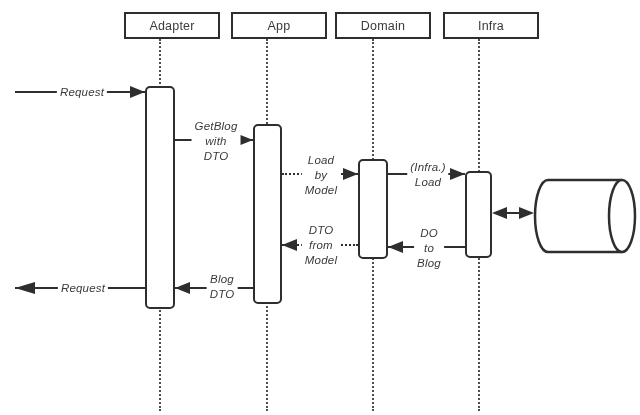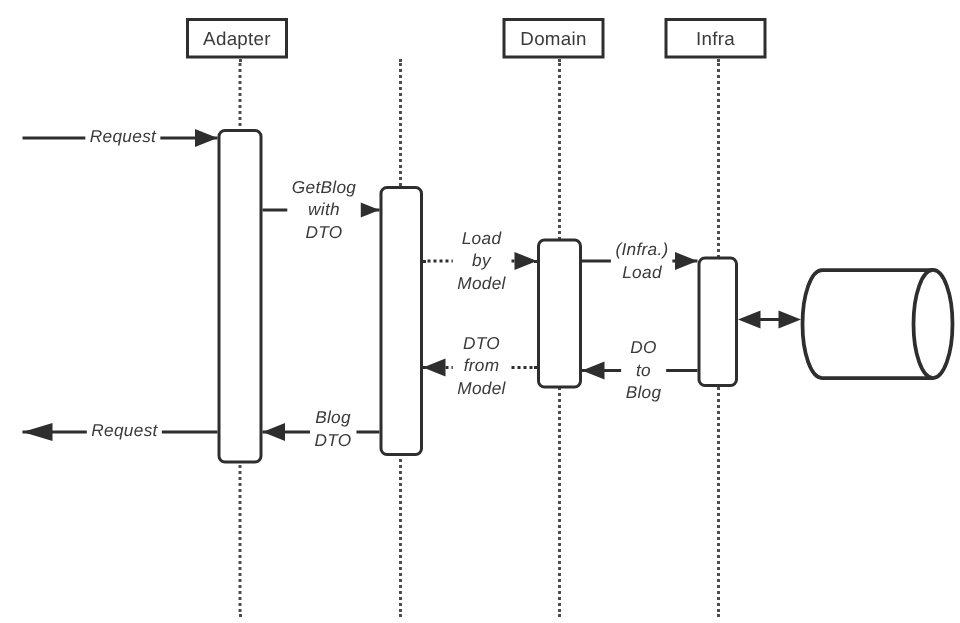--- a/index.html
+++ b/index.html
@@ -5,21 +5,21 @@
   html,body{margin:0;padding:0;background:#fff;}
   #canvas{
     position:relative;width:640px;height:415px;background:#ffffff;overflow:hidden;
     font-family:"Liberation Sans","DejaVu Sans",sans-serif;
   }
   .lifeline{
     position:absolute;top:39px;height:372px;width:0;
     border-left:2px dotted #4d4d4d;z-index:1;
   }
   .actor{
-    position:absolute;top:12px;width:68px;height:27px;box-sizing:border-box;
+    position:absolute;top:12px;width:96px;height:27px;box-sizing:border-box;
     background:#fff;border:2px solid #2e2e2e;z-index:3;
     display:flex;align-items:center;justify-content:center;
     font-size:12.5px;letter-spacing:.2px;color:#3a3a3a;
   }
   .bar{
     position:absolute;box-sizing:border-box;background:#fff;
     border:2px solid #2e2e2e;border-radius:5px;z-index:3;
   }
   .mline{position:absolute;height:0;border-top:2px solid #2e2e2e;z-index:2;}
   .mline.dotted{border-top-style:dotted;}
@@ -40,20 +40,21 @@
 <body>
 
 <div id="canvas">
 
   <div class="lifeline" style="left:159px"></div>
   <div class="lifeline" style="left:266px"></div>
   <div class="lifeline" style="left:372px"></div>
   <div class="lifeline" style="left:478px"></div>
 
   <div class="actor" style="left:124px">Adapter</div>
+  <div class="actor" style="left:231px">App</div>
   <div class="actor" style="left:443px">Infra</div>
   <div class="actor" style="left:335px">Domain</div>
 
   <div class="bar" style="left:145px;top:86px;width:30px;height:223px"></div>
   <div class="bar" style="left:253px;top:124px;width:29px;height:180px"></div>
   <div class="bar" style="left:358px;top:159px;width:30px;height:100px"></div>
   <div class="bar" style="left:465px;top:171px;width:27px;height:87px"></div>
 
   <div class="mline" style="left:15px;top:91px;width:130px"></div>
   <div class="arr r" style="left:130px;top:86px"></div>

